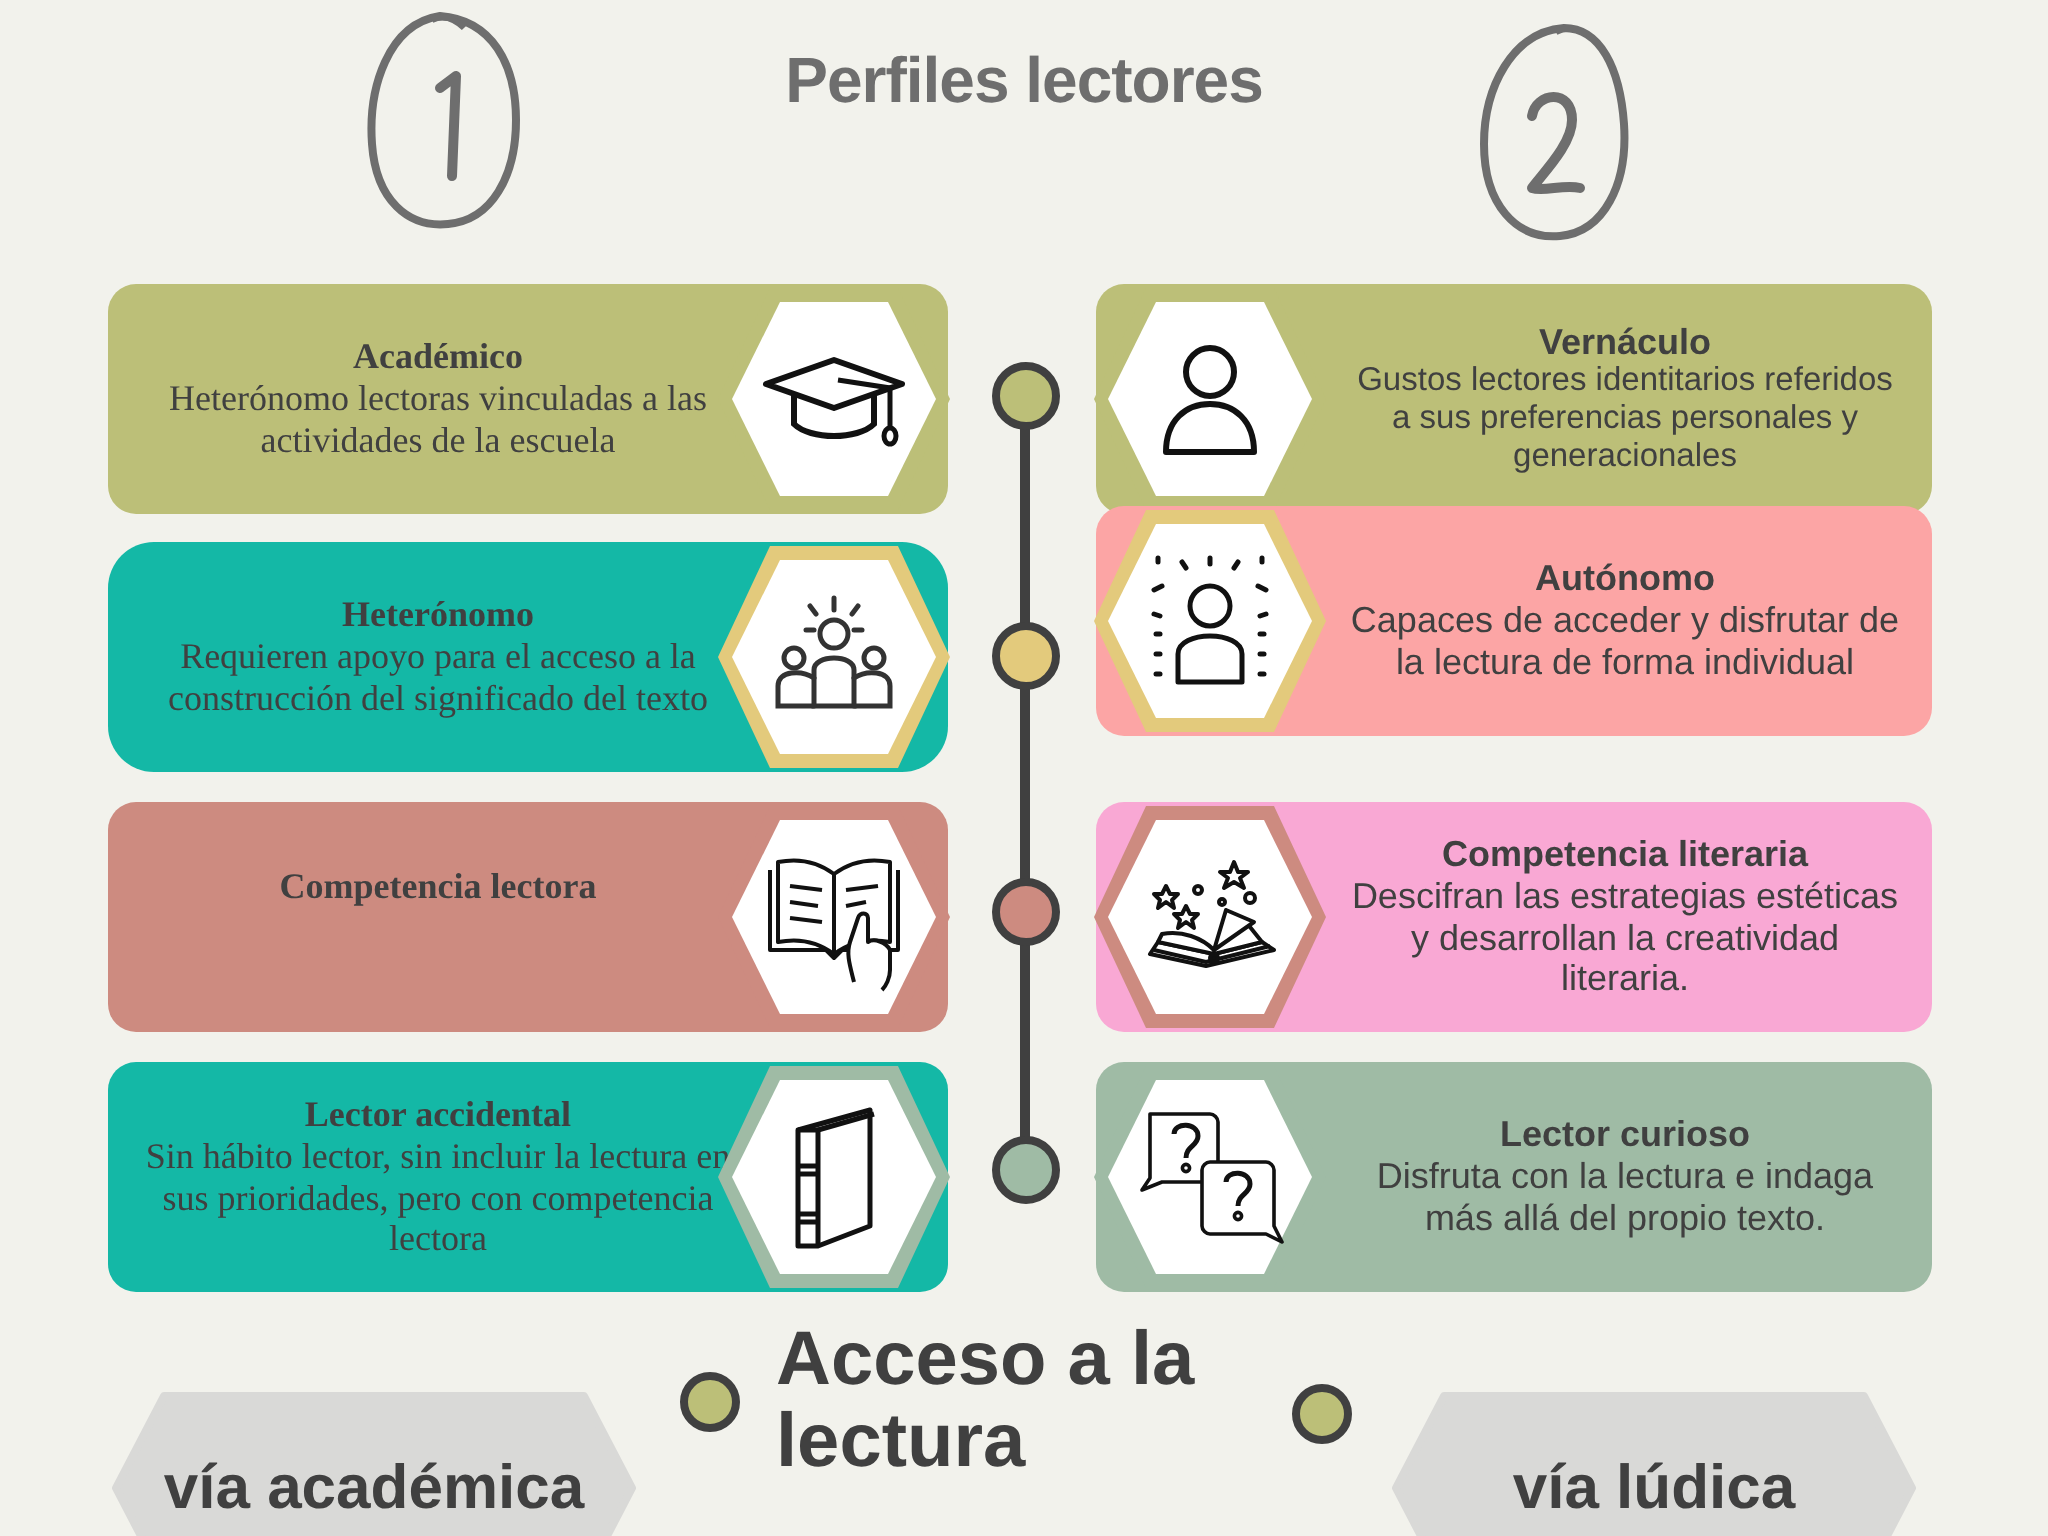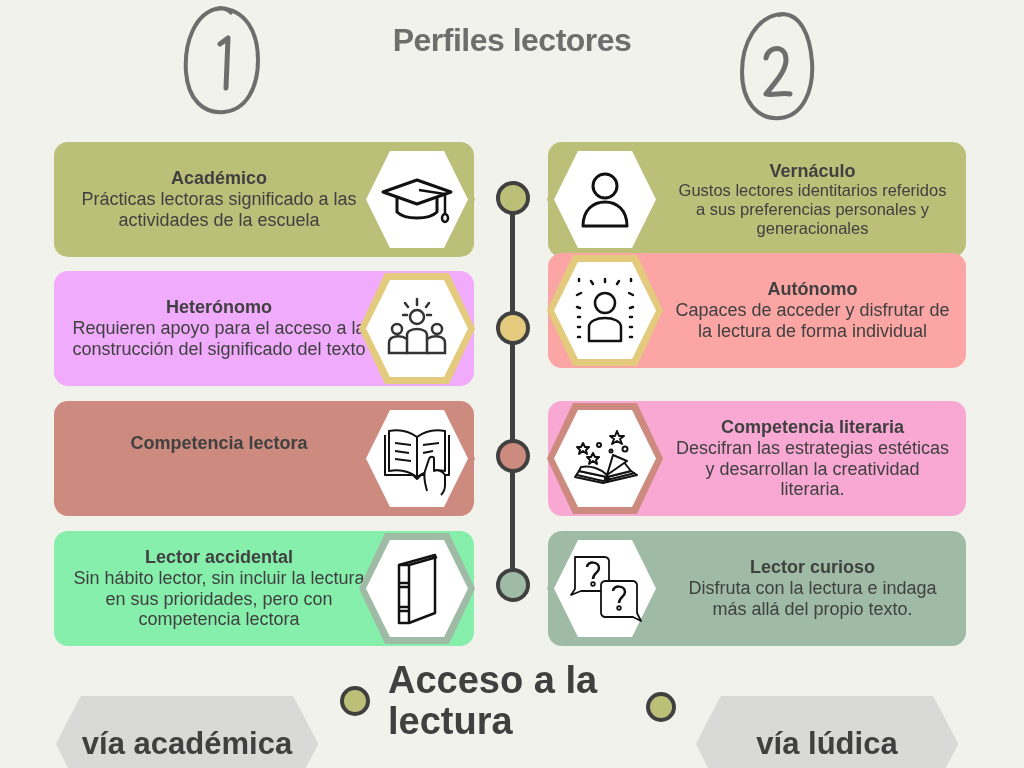--- a/index.html
+++ b/index.html
@@ -26,21 +26,21 @@
     }
     .dot {
       position: absolute; width: 34px; height: 34px; border-radius: 50%;
       border: 4px solid #404040;
     }
 
     .card {
       position: absolute; height: 115px; border-radius: 14px;
       display: flex; align-items: center;
     }
-    .card.left { left: 54px; width: 420px; padding-left: 14px; padding-right: 104px; }
+    .card.left { left: 54px; width: 420px; padding-left: 14px; padding-right: 104px; font-family: Liberation Serif, serif; }
     .card.right { left: 548px; width: 418px; padding-left: 125px; padding-right: 14px; }
     .card .text { width: 100%; text-align: center; line-height: 1.15; }
     .card .head { font-weight: bold; font-size: 18px; color: #404040; }
     .card .desc { font-size: 18px; color: #404040; }
     .card .desc.small { font-size: 16.5px; }
 
     .hex-outer {
       position: absolute; width: 124px; height: 115px; top: 0;
     }
     .card.left .hex-outer { right: -5px; }
@@ -91,37 +91,37 @@
 
 <div class="timeline-line"></div>
 <div class="dot" style="left:496px; top:181px; background:#bcbf78;"></div>
 <div class="dot" style="left:496px; top:311px; background:#e3ca7c;"></div>
 <div class="dot" style="left:496px; top:439px; background:#cd8b80;"></div>
 <div class="dot" style="left:496px; top:568px; background:#9fbba5;"></div>
 
 <div class="card left" style="top:142px; background:#bcbf78;">
   <div class="text">
     <div class="head">Académico</div>
-    <div class="desc">Prácticas lectoras significado a las actividades de la escuela</div>
+    <div class="desc">Heterónomo lectoras vinculadas a las actividades de la escuela</div>
   </div>
   <div class="hex-outer">
     <svg class="hexbg" viewBox="0 0 124 115">
         <polygon points="30,2 94,2 120,57.5 94,113 30,113 4,57.5" fill="#bcbf78"></polygon>
         <polygon points="35,9 89,9 113,57.5 89,106 35,106 11,57.5" fill="#ffffff"></polygon>
       </svg>
     <svg class="hex-icon" viewBox="0 0 76 76">
       <polygon points="4,30 38,18 72,30 38,42" fill="none" stroke="#111" stroke-width="3" stroke-linejoin="round"></polygon>
       <path d="M18 35 V50 C26 58 50 58 58 50 V35" fill="none" stroke="#111" stroke-width="3"></path>
       <path d="M40 28 L66 32 V52" fill="none" stroke="#111" stroke-width="2.5"></path>
       <ellipse cx="66" cy="56" rx="3" ry="4" fill="none" stroke="#111" stroke-width="2.5"></ellipse>
     </svg>
   </div>
 </div>
 
-<div class="card left" style="top:271px; background:#f0abfc;">
+<div class="card left" style="top:271px; background:#14b8a6;border-radius:23px;">
   <div class="text">
     <div class="head">Heterónomo</div>
     <div class="desc">Requieren apoyo para el acceso a la construcción del significado del texto</div>
   </div>
   <div class="hex-outer">
     <svg class="hexbg" viewBox="0 0 124 115">
         <polygon points="30,2 94,2 120,57.5 94,113 30,113 4,57.5" fill="#e3ca7c"></polygon>
         <polygon points="35,9 89,9 113,57.5 89,106 35,106 11,57.5" fill="#ffffff"></polygon>
       </svg>
     <svg class="hex-icon" viewBox="0 0 76 76">
@@ -160,21 +160,21 @@
           <line x1="16" y1="30" x2="30" y2="32"></line>
           <line x1="16" y1="38" x2="32" y2="40"></line>
         <line x1="44" y1="24" x2="60" y2="22"></line>
           <line x1="44" y1="32" x2="54" y2="30"></line>
         <path d="M48 70 C46 62 44 56 46 50 L50 38 C51 35 55 35 55 38 V50 C58 48 64 50 66 54 V64 C66 68 64 72 62 74" fill="#fff"></path>
       </g>
     </svg>
   </div>
 </div>
 
-<div class="card left" style="top:531px; background:#86efac;">
+<div class="card left" style="top:531px; background:#14b8a6;">
   <div class="text">
     <div class="head">Lector accidental</div>
     <div class="desc">Sin hábito lector, sin incluir la lectura en sus prioridades, pero con competencia lectora</div>
   </div>
   <div class="hex-outer">
     <svg class="hexbg" viewBox="0 0 124 115">
         <polygon points="30,2 94,2 120,57.5 94,113 30,113 4,57.5" fill="#9fbba5"></polygon>
         <polygon points="35,9 89,9 113,57.5 89,106 35,106 11,57.5" fill="#ffffff"></polygon>
       </svg>
     <svg class="hex-icon" viewBox="0 0 76 76">

